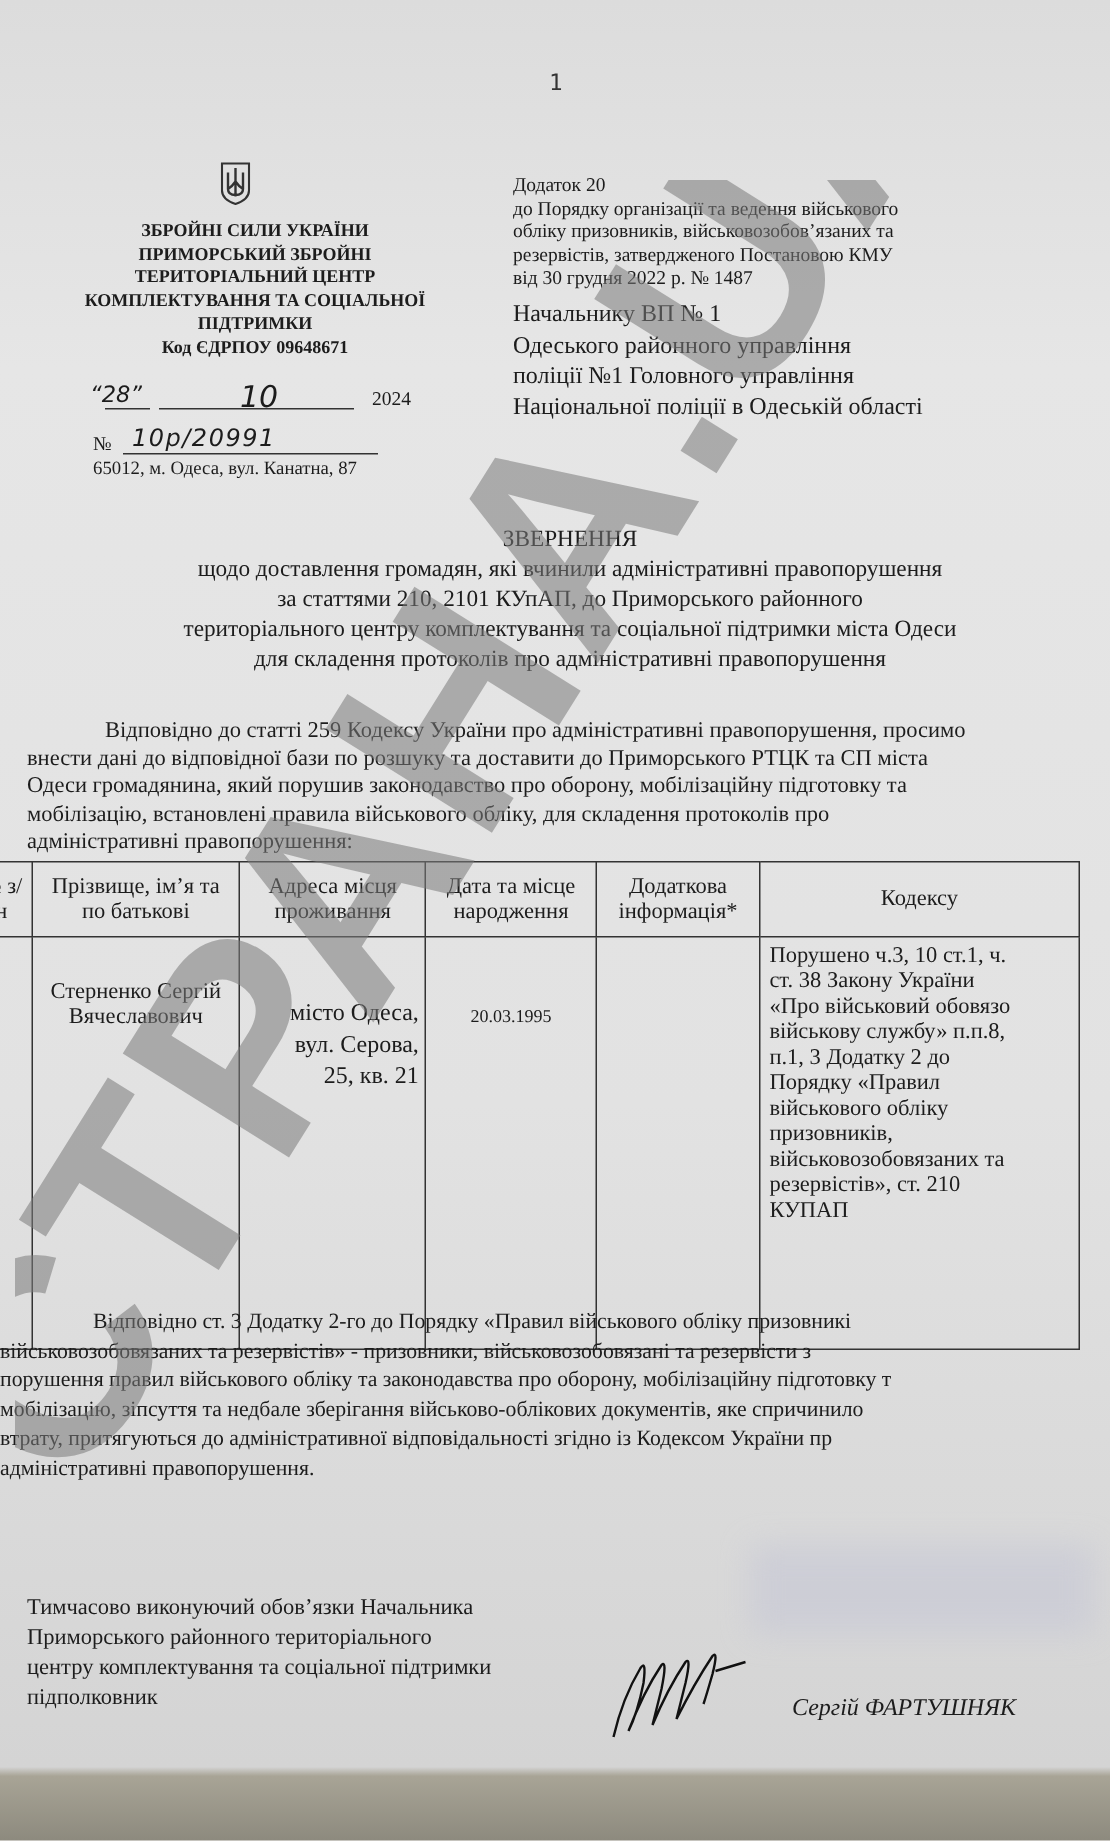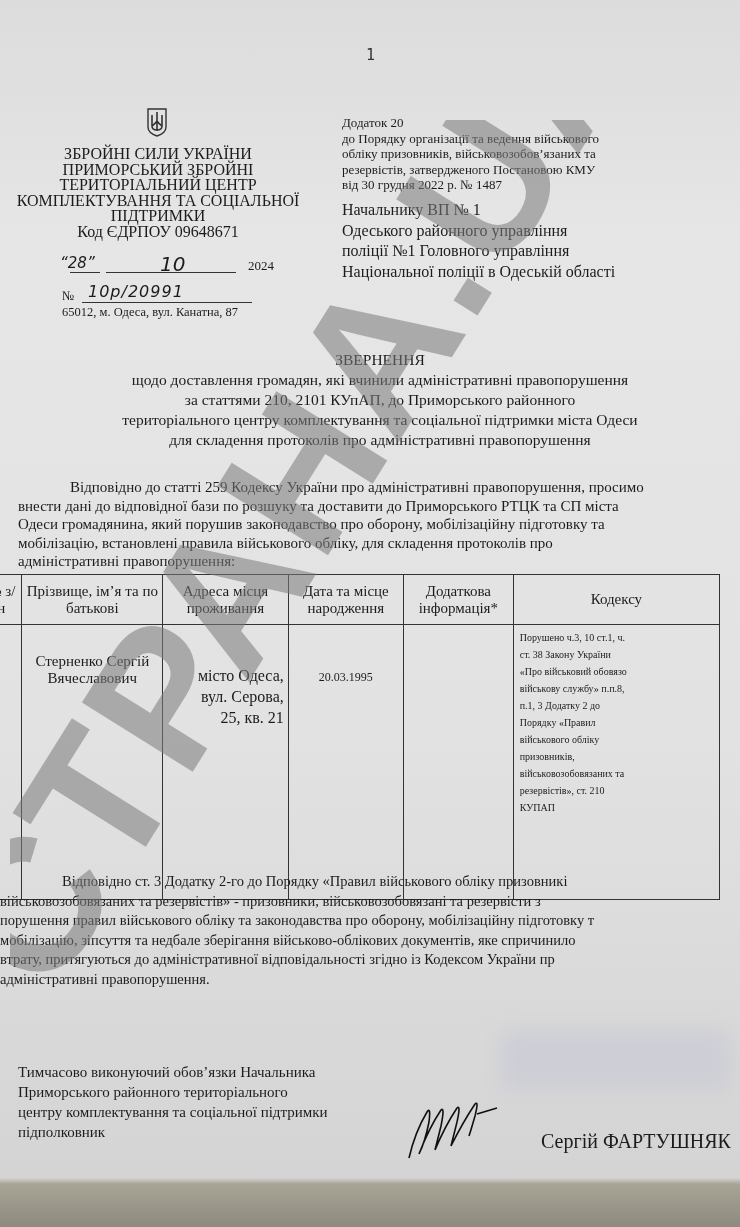--- a/index.html
+++ b/index.html
@@ -6,46 +6,46 @@
   body {
     width: 740px; height: 1227px; overflow: hidden; position: relative;
     background: linear-gradient(180deg, #dcdcdc 0%, #e6e6e6 20%, #e2e2e2 60%, #d4d4d4 96%, #a8a496 96.5%, #8d8a7e 100%);
     font-family: "Liberation Serif", "DejaVu Serif", serif;
     color: #1c1c1c;
   }
   .page { position: absolute; left: 0; top: 0; width: 740px; height: 1185px; }
   .abs { position: absolute; }
   .pagenum { left: 366px; top: 46px; font-family: "DejaVu Sans Mono", monospace; font-size: 15px; color: #333; }
   .trident { left: 146px; top: 107px; width: 22px; height: 30px; }
-  .org { left: 8px; top: 146px; width: 300px; text-align: center; font-weight: normal; font-size: 16px; line-height: 15.5px; }
+  .org { left: 20px; top: 146px; width: 300px; text-align: center; font-weight: bold; font-size: 12px; line-height: 15.5px; }
   .datebox { left: 60px; top: 258px; width: 200px; font-size: 13px; }
   .date-day { position: absolute; left: 0; top: -4px; width: 40px; font-family: "DejaVu Sans", sans-serif; font-size: 15px; font-style: italic; }
   .date-line1 { position: absolute; left: 10px; top: 14px; width: 30px; border-bottom: 1px solid #333; }
   .date-line2 { position: absolute; left: 46px; top: 14px; width: 130px; border-bottom: 1px solid #333; }
   .date-month { position: absolute; left: 100px; top: -6px; font-family: "DejaVu Sans", sans-serif; font-size: 20px; font-style: italic; }
   .date-year { position: absolute; left: 188px; top: 0; }
   .regno { left: 62px; top: 288px; width: 200px; font-size: 13px; }
   .regno .line { position: absolute; left: 20px; top: 14px; width: 170px; border-bottom: 1px solid #333; }
   .regno .val { position: absolute; left: 26px; top: -6px; font-family: "DejaVu Sans", sans-serif; font-size: 16px; font-style: italic; letter-spacing: 1px; }
   .address { left: 62px; top: 305px; font-size: 12.5px; }
   .annex { left: 342px; top: 115px; width: 300px; font-size: 13px; line-height: 15.5px; }
   .recipient { left: 342px; top: 200px; width: 400px; font-size: 16px; line-height: 20.5px; }
   .title { left: 0; top: 350px; width: 760px; text-align: center; font-size: 15.5px; line-height: 20px; }
   .body1 { left: 18px; top: 478px; width: 740px; font-size: 15px; line-height: 18.5px; text-align: justify; }
   .body1 .indent { padding-left: 52px; }
   table.grid { position: absolute; left: -20px; top: 574px; border-collapse: collapse; font-size: 15px; }
   table.grid td { border: 1px solid #333; vertical-align: middle; text-align: center; padding: 2px 4px; line-height: 17px; }
   table.grid tr.head td { height: 45px; }
   table.grid tr.row td { height: 228px; vertical-align: top; }
   .c0 { width: 36px; } .c1 { width: 140px; } .c2 { width: 124px; } .c3 { width: 112px; } .c4 { width: 105px; } .c5 { width: 210px; }
-  .note { text-align: left !important; padding: 4px 6px !important; font-size: 10px; line-height: 18.5px; white-space: nowrap; overflow: hidden; }
+  .note { text-align: left !important; padding: 4px 6px !important; font-size: 15px; line-height: 18.5px; white-space: nowrap; overflow: hidden; }
   .body2 { left: 0; top: 872px; width: 760px; font-size: 14.5px; line-height: 19.5px; }
   .body2 .indent { padding-left: 62px; }
   .sig-left { left: 18px; top: 1062px; width: 420px; font-size: 15px; line-height: 20px; }
-  .sig-name { left: 541px; top: 1130px; font-size: 20px; }
+  .sig-name { left: 528px; top: 1130px; font-size: 16px; font-style: italic; }
   .blur { left: 500px; top: 1030px; width: 230px; height: 60px; background: #c9cad6; filter: blur(10px); opacity: 0.7; }
   .watermark { left: 10px; top: 120px; width: 900px; height: 900px; pointer-events: none; }
   .signature { left: 405px; top: 1092px; width: 100px; height: 70px; }
 </style>
 </head>
 <body>
 
 <div class="page">
 
   <div class="abs pagenum">1</div>

